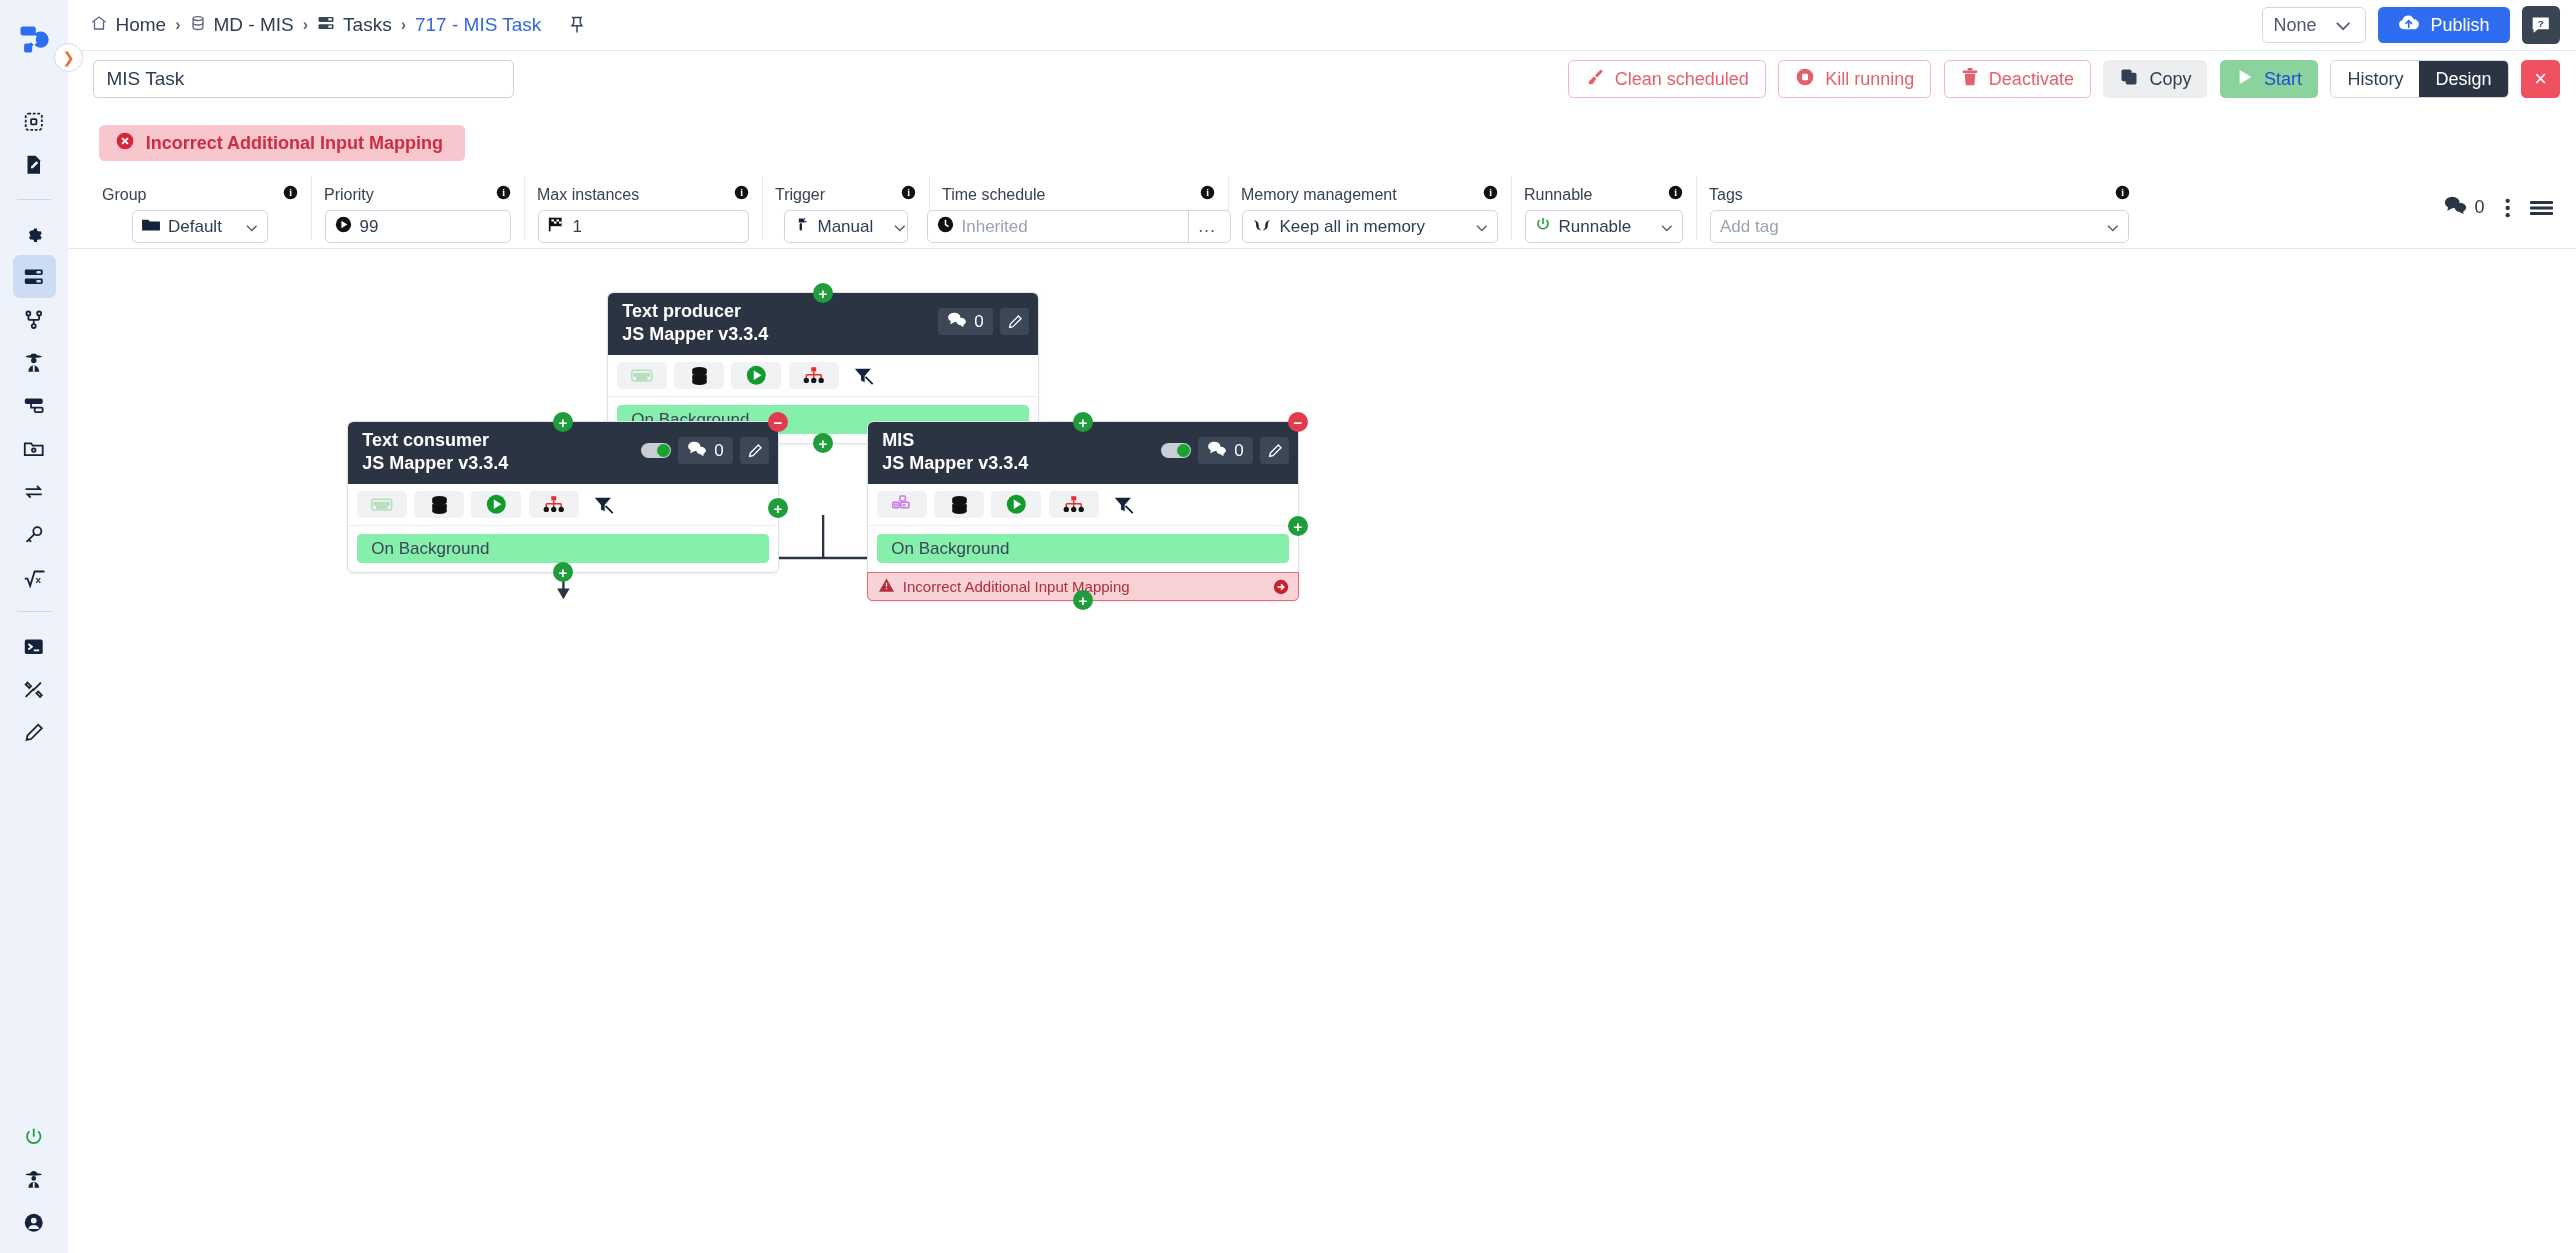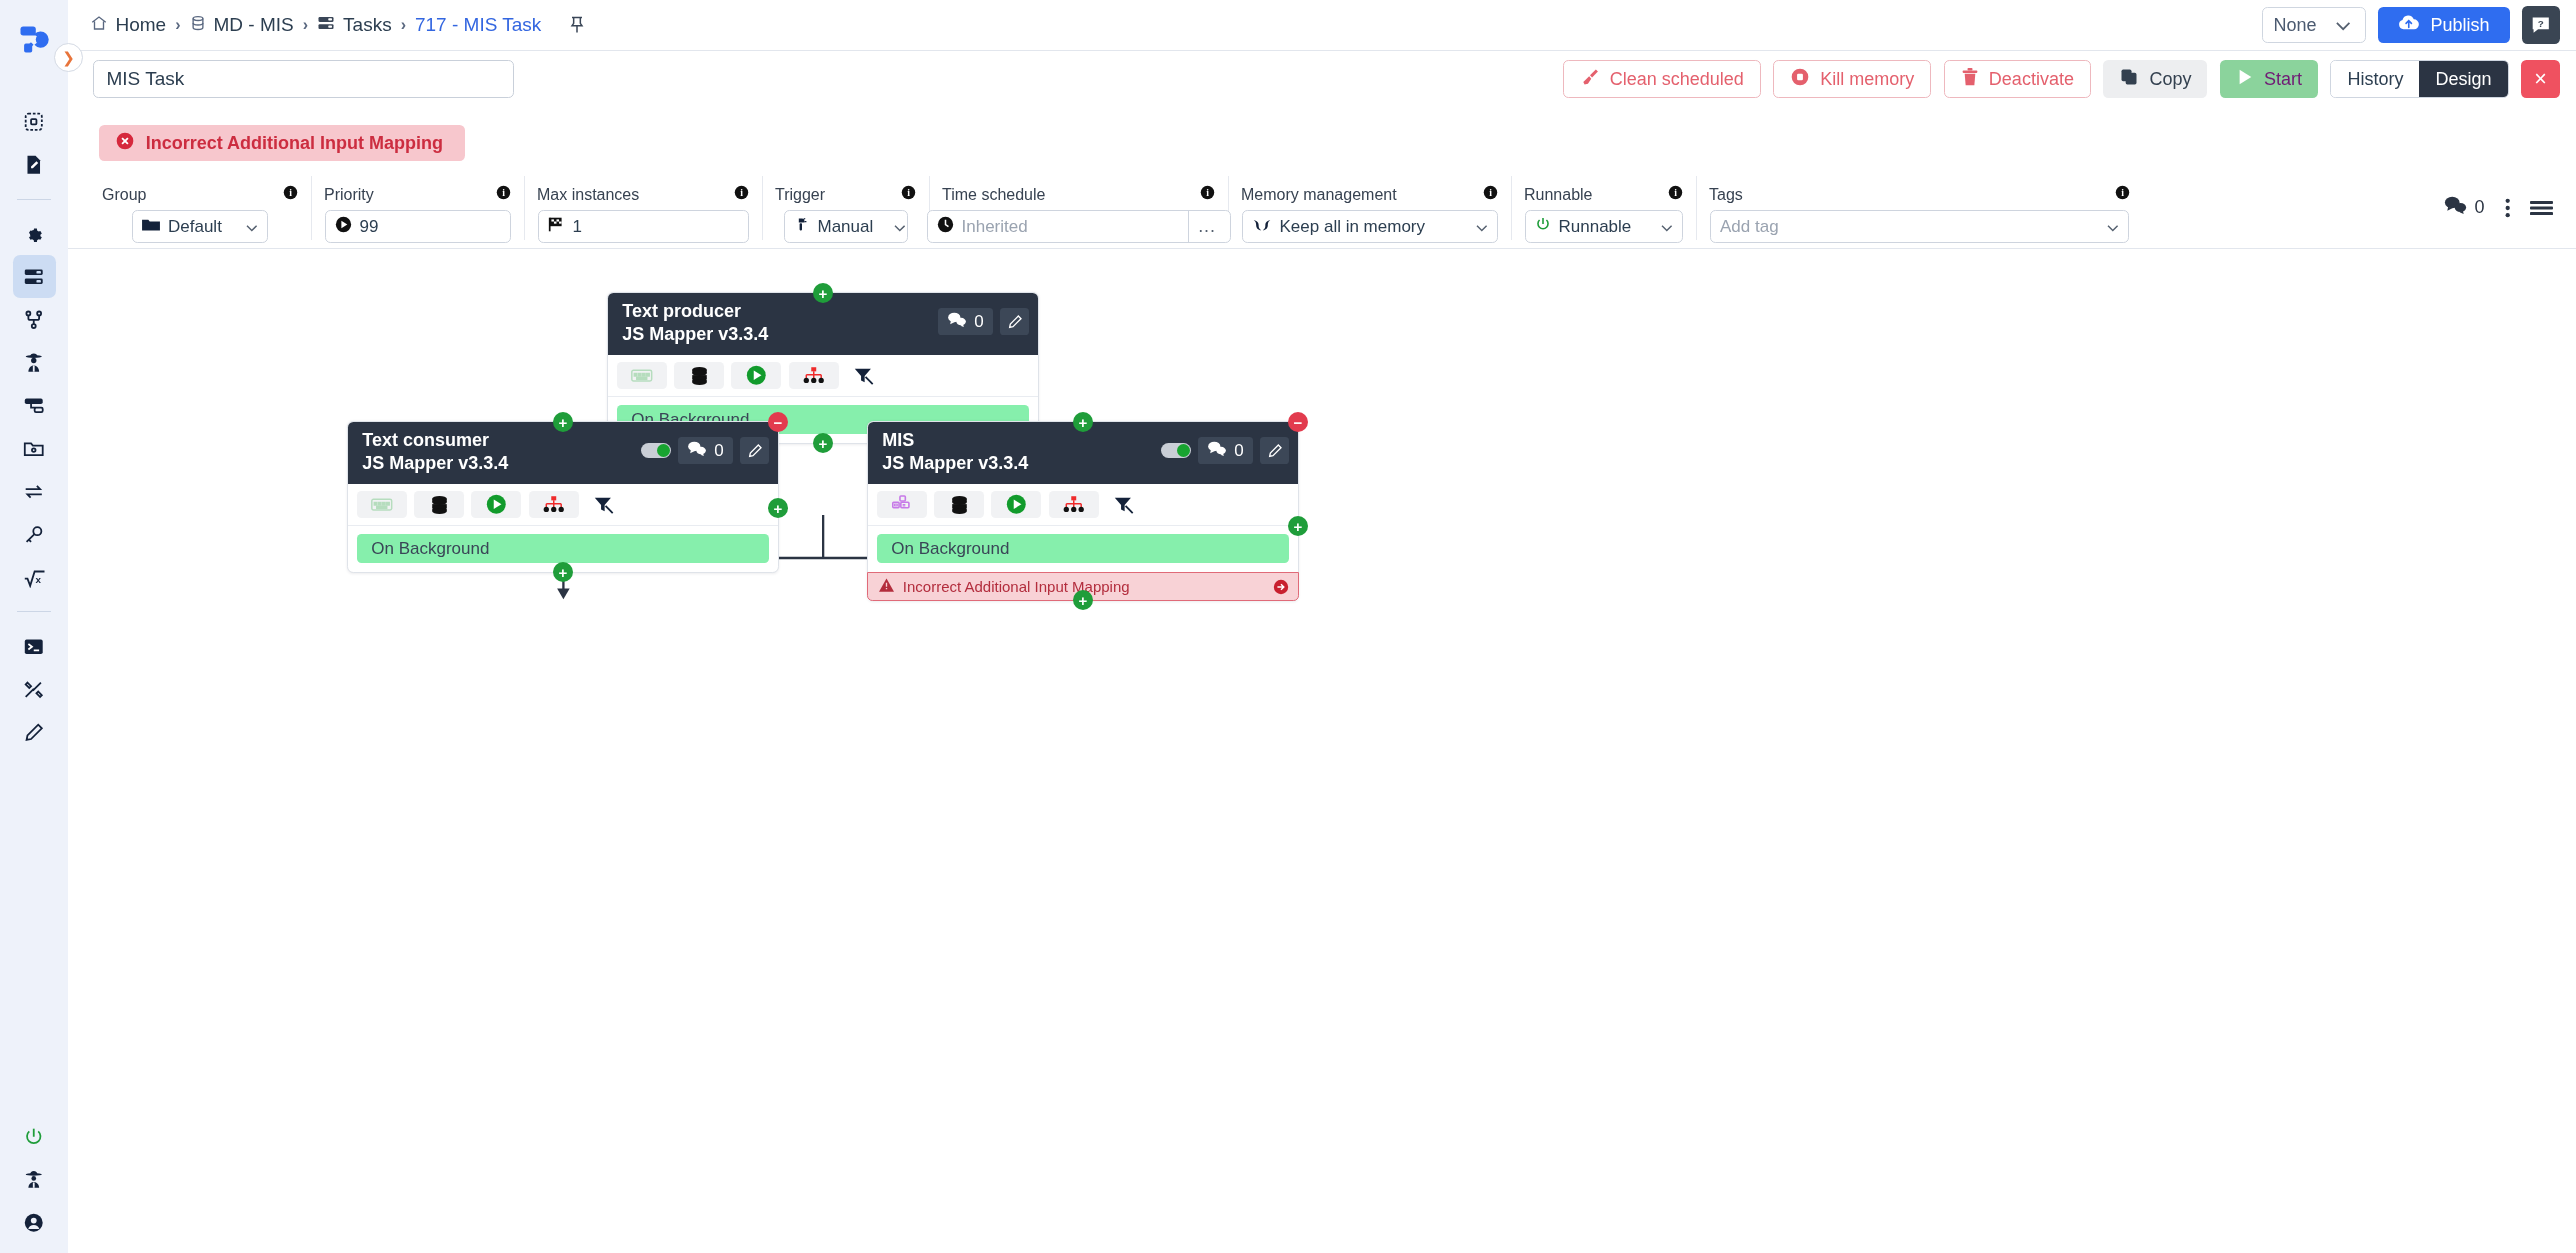--- a/index.html
+++ b/index.html
@@ -76,21 +76,21 @@
     padding: 0 12.5px; font-size: 19px; color: #2c3e50;
     font-family: "Liberation Sans", sans-serif; background: #fff;
   }
   #header-actions { margin-left: auto; display: flex; align-items: center; gap: 12.5px; }
   .hbtn {
     height: 38px; border-radius: 5.4px; display: flex; align-items: center; gap: 10px;
     padding: 0 16px; font-size: 18px; cursor: pointer; white-space: nowrap;
   }
   .hbtn.outline-red { border: 0.9px solid #eeb8be; color: #e4606d; background: #fff; text-align: right; }
   .hbtn.grey { background: #edeef0; color: #33404f; }
-  .hbtn.green { background: #8bd39c; color: #701a75; }
+  .hbtn.green { background: #8bd39c; color: #1d4ed8; }
   #seg {
     display: flex; height: 38px; border-radius: 5.4px; overflow: hidden;
     border: 0.9px solid #cfd6e0;
   }
   #seg .seg-item { display:flex; align-items:center; padding: 0 16px; font-size: 18px; cursor: pointer; }
   #seg .seg-item.on { background: #2b3443; color: #fff; }
   #seg .seg-item.off { background: #fff; color: #2c3e50; }
   #close-x {
     width: 39px; height: 38px; background: #ef5160; color: #fff; border-radius: 5.4px;
     display:flex; align-items:center; justify-content:center; font-size: 21.5px; cursor: pointer;
@@ -437,21 +437,21 @@
       <span>Clean scheduled</span>
     </div>
 
     <div class="hbtn outline-red">
       <span>
         <svg width="20" height="20" viewBox="0 0 24 24">
             <circle cx="12" cy="12" r="10" fill="#e4606d"></circle>
             <rect x="8.5" y="8" width="7" height="8" rx="1.5" fill="#fff"></rect>
           </svg>
       </span>
-      <span>Kill memory</span>
+      <span>Kill running</span>
     </div>
 
     <div class="hbtn outline-red">
       <span>
         <svg width="18" height="20" viewBox="0 0 22 24" fill="#e4606d">
           <rect x="2" y="4" width="18" height="3" rx="1"></rect>
             <path d="M4.5 8h13l-1.2 14H5.7z"></path>
           <rect x="8" y="1" width="6" height="3" rx="1"></rect>
         </svg>
       </span>

